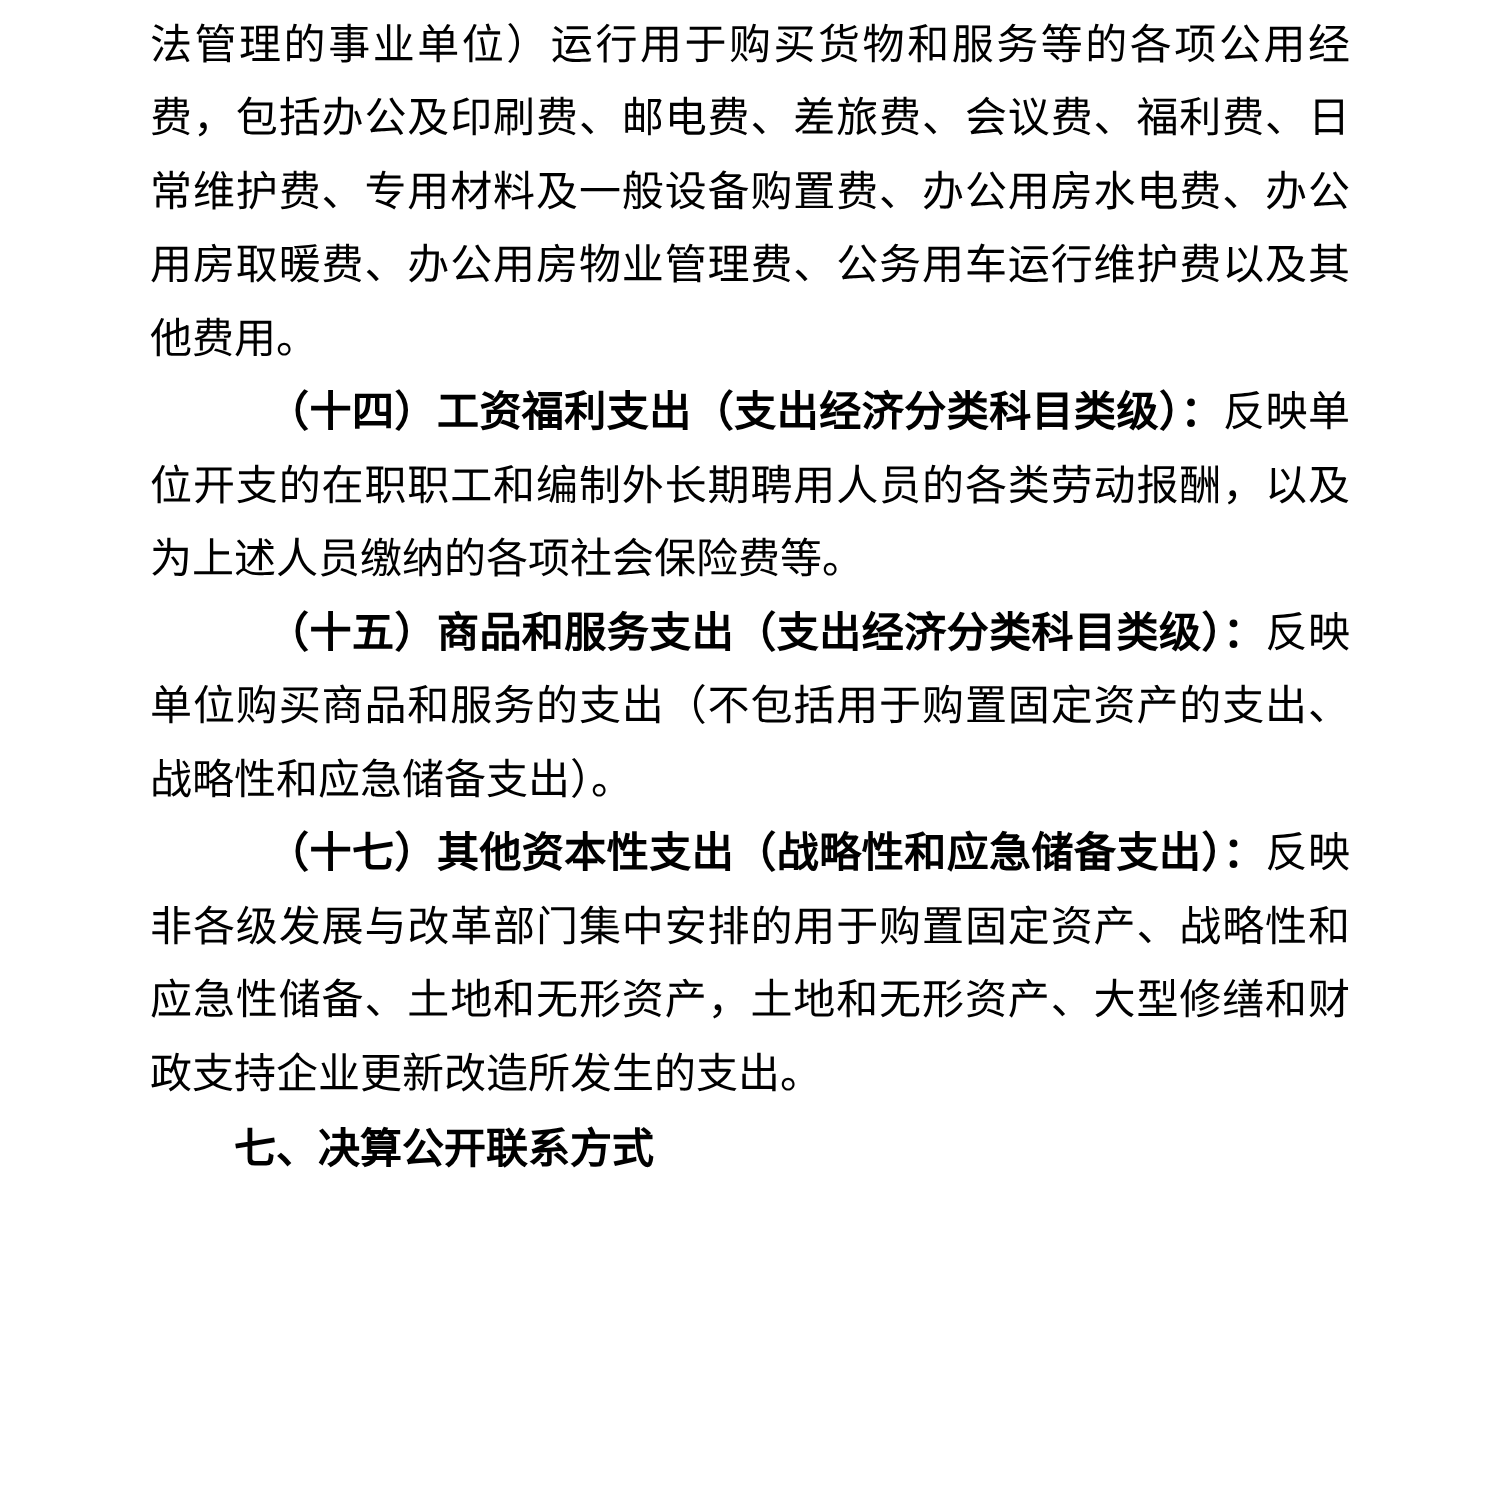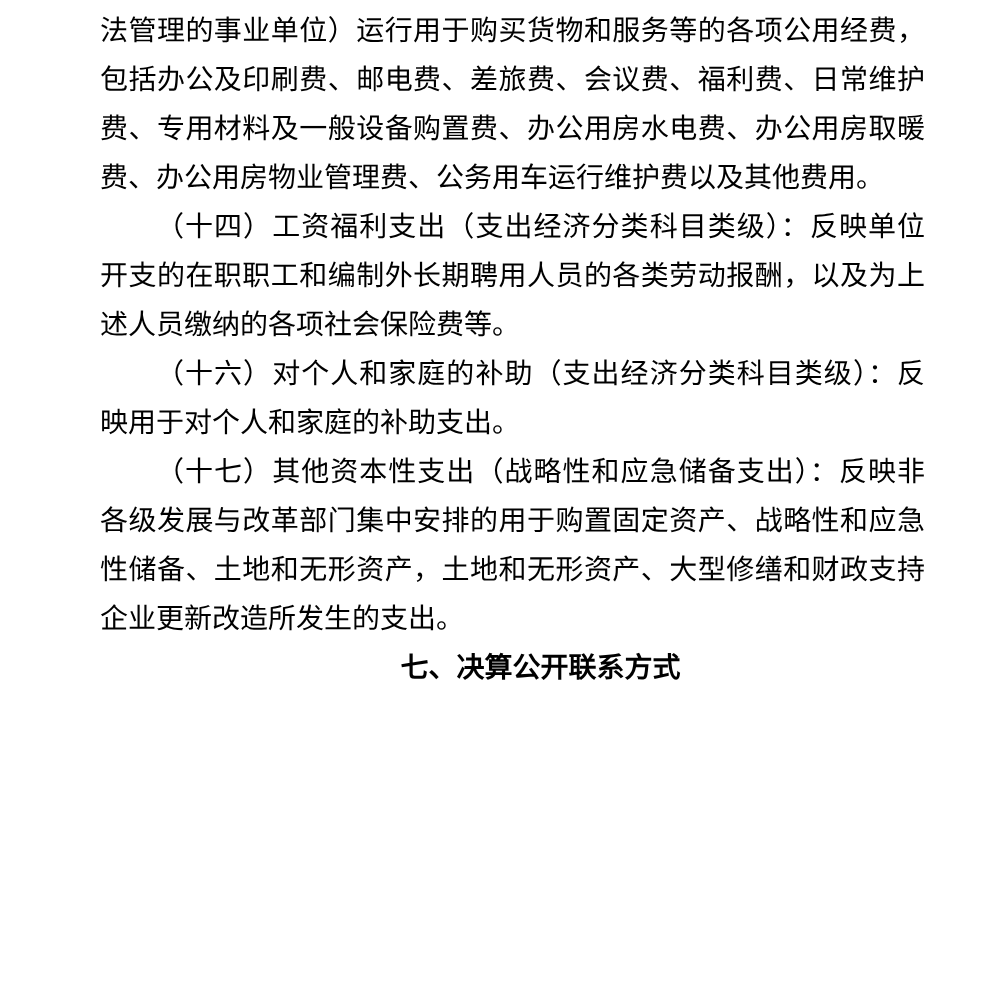--- a/index.html
+++ b/index.html
@@ -7,57 +7,58 @@
     padding: 0;
     background: #ffffff;
   }
   .page {
     position: relative;
     width: 1000px;
     height: 1005px;
     box-sizing: border-box;
     background: #ffffff;
     color: #000000;
-    padding: 6px 75px 0 100px;
+    padding: 6px 100px 0 100px;
     overflow: hidden;
     font-family: "Liberation Serif", "DejaVu Serif", serif;
     font-size: 28px;
     line-height: 49px;
   }
   .para {
     margin: 0;
     text-align: justify;
     text-justify: inter-character;
   }
   .para.indent {
     text-indent: 2em;
   }
   .lead {
-    font-weight: 400;
+    font-weight: 700;
+    margin-left: 22px;
   }
   .heading {
     margin: 0;
     font-family: "Liberation Sans", "DejaVu Sans", sans-serif;
     font-weight: 700;
     font-size: 28px;
     line-height: 49px;
     text-indent: 2em;
-    text-align: center;
+    text-align: left;
   }
 </style>
 </head>
 <body>
 
 <div class="page">
 
   <p class="para"><span>法管理的事业单位）运行用于购买货物和服务等的各项公用经费，包括办公及印刷费、邮电费、差旅费、会议费、福利费、日常维护费、专用材料及一般设备购置费、办公用房水电费、办公用房取暖费、办公用房物业管理费、公务用车运行维护费以及其他费用。</span></p>
 
   <p class="para indent"><span class="lead">（十四）工资福利支出（支出经济分类科目类级）：</span><span>反映单位开支的在职职工和编制外长期聘用人员的各类劳动报酬，以及为上述人员缴纳的各项社会保险费等。</span></p>
 
+  <p class="para indent"><span class="lead">（十五）商品和服务支出（支出经济分类科目类级）：</span><span>反映单位购买商品和服务的支出（不包括用于购置固定资产的支出、战略性和应急储备支出）。</span></p>
 
-  <p class="para indent"><span class="lead">（十六）对个人和家庭的补助（支出经济分类科目类级）：</span><span>反映用于对个人和家庭的补助支出。</span></p>
 
   <p class="para indent"><span class="lead">（十七）其他资本性支出（战略性和应急储备支出）：</span><span>反映非各级发展与改革部门集中安排的用于购置固定资产、战略性和应急性储备、土地和无形资产，土地和无形资产、大型修缮和财政支持企业更新改造所发生的支出。</span></p>
 
   <h2 class="heading"><span>七、决算公开联系方式</span></h2>
 
 
 </div>
 
 </body></html>

